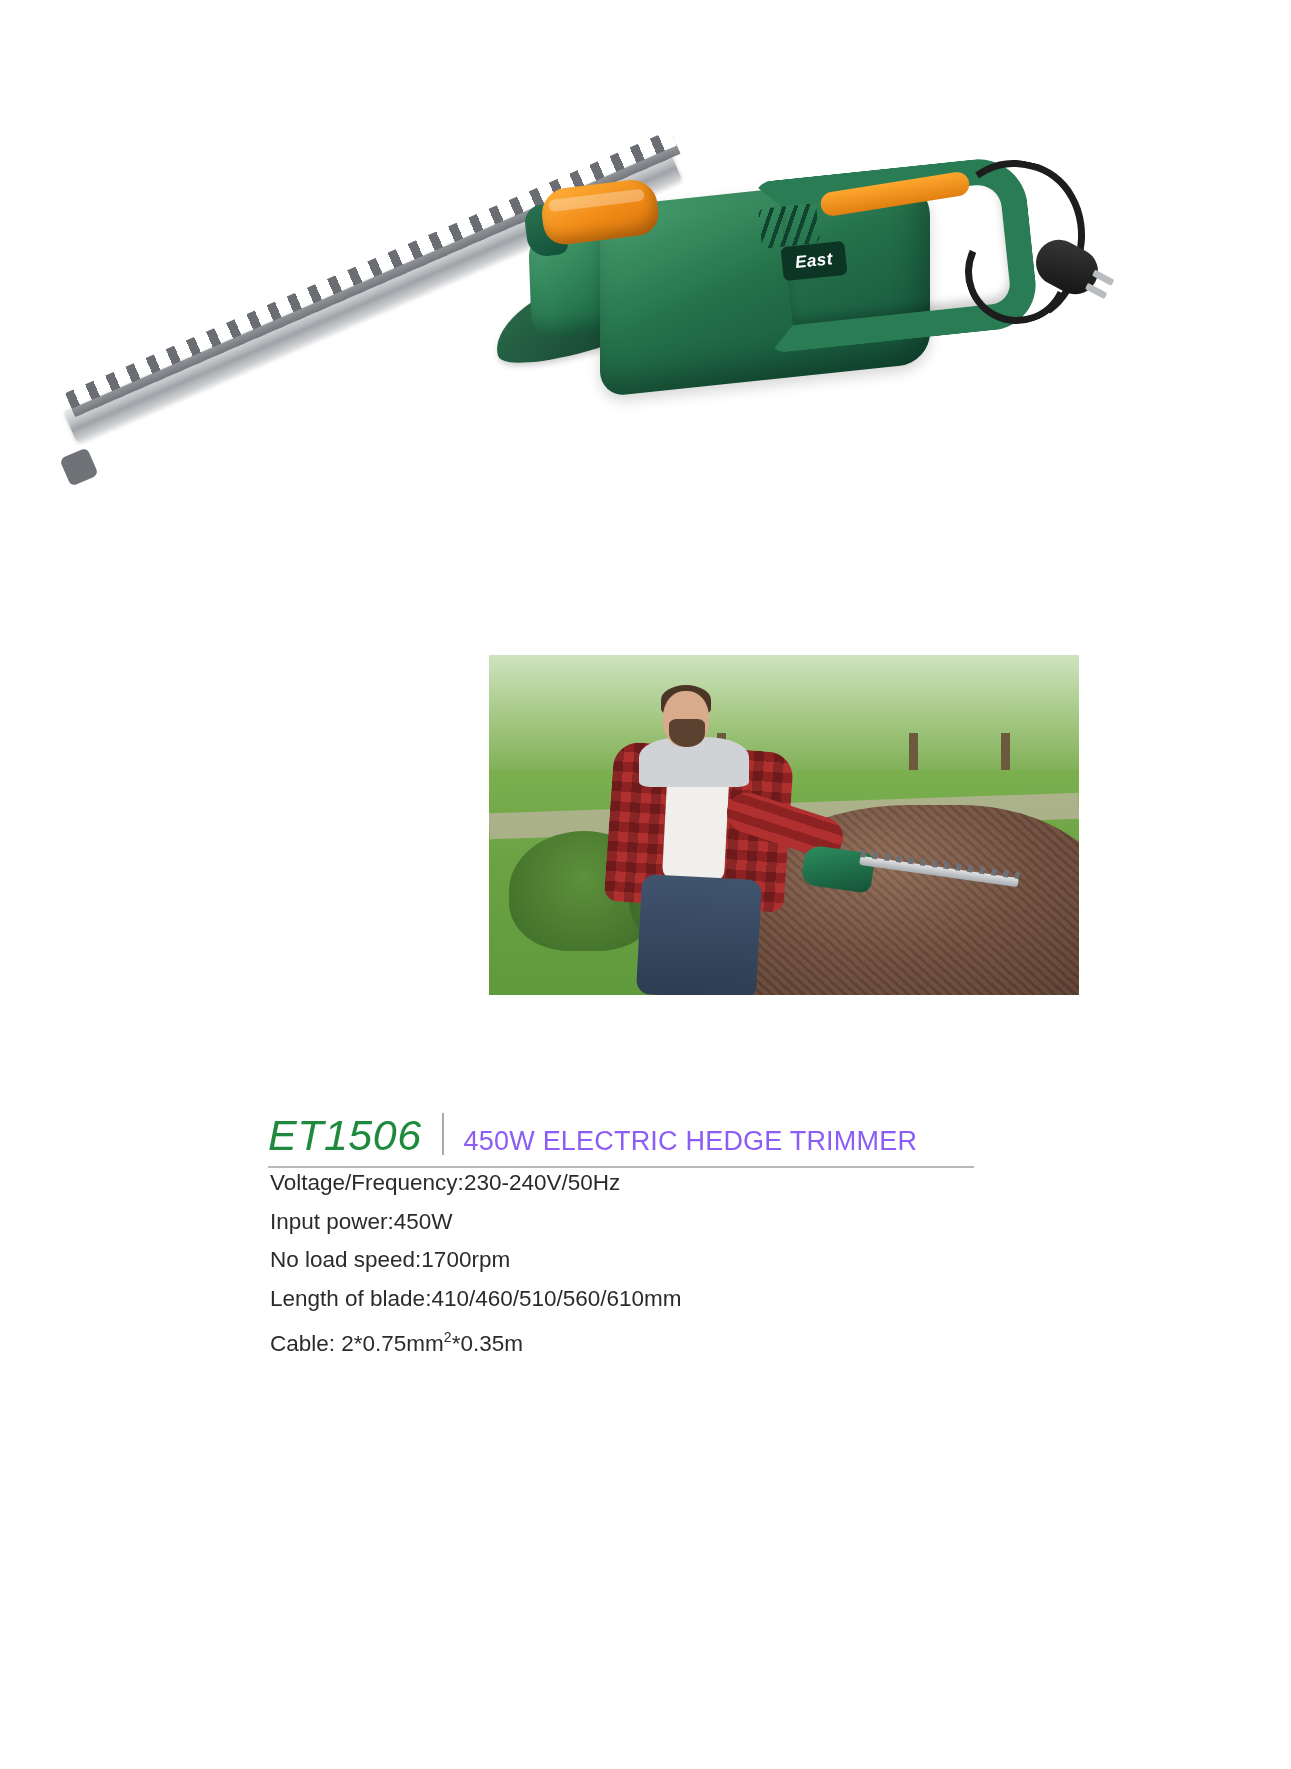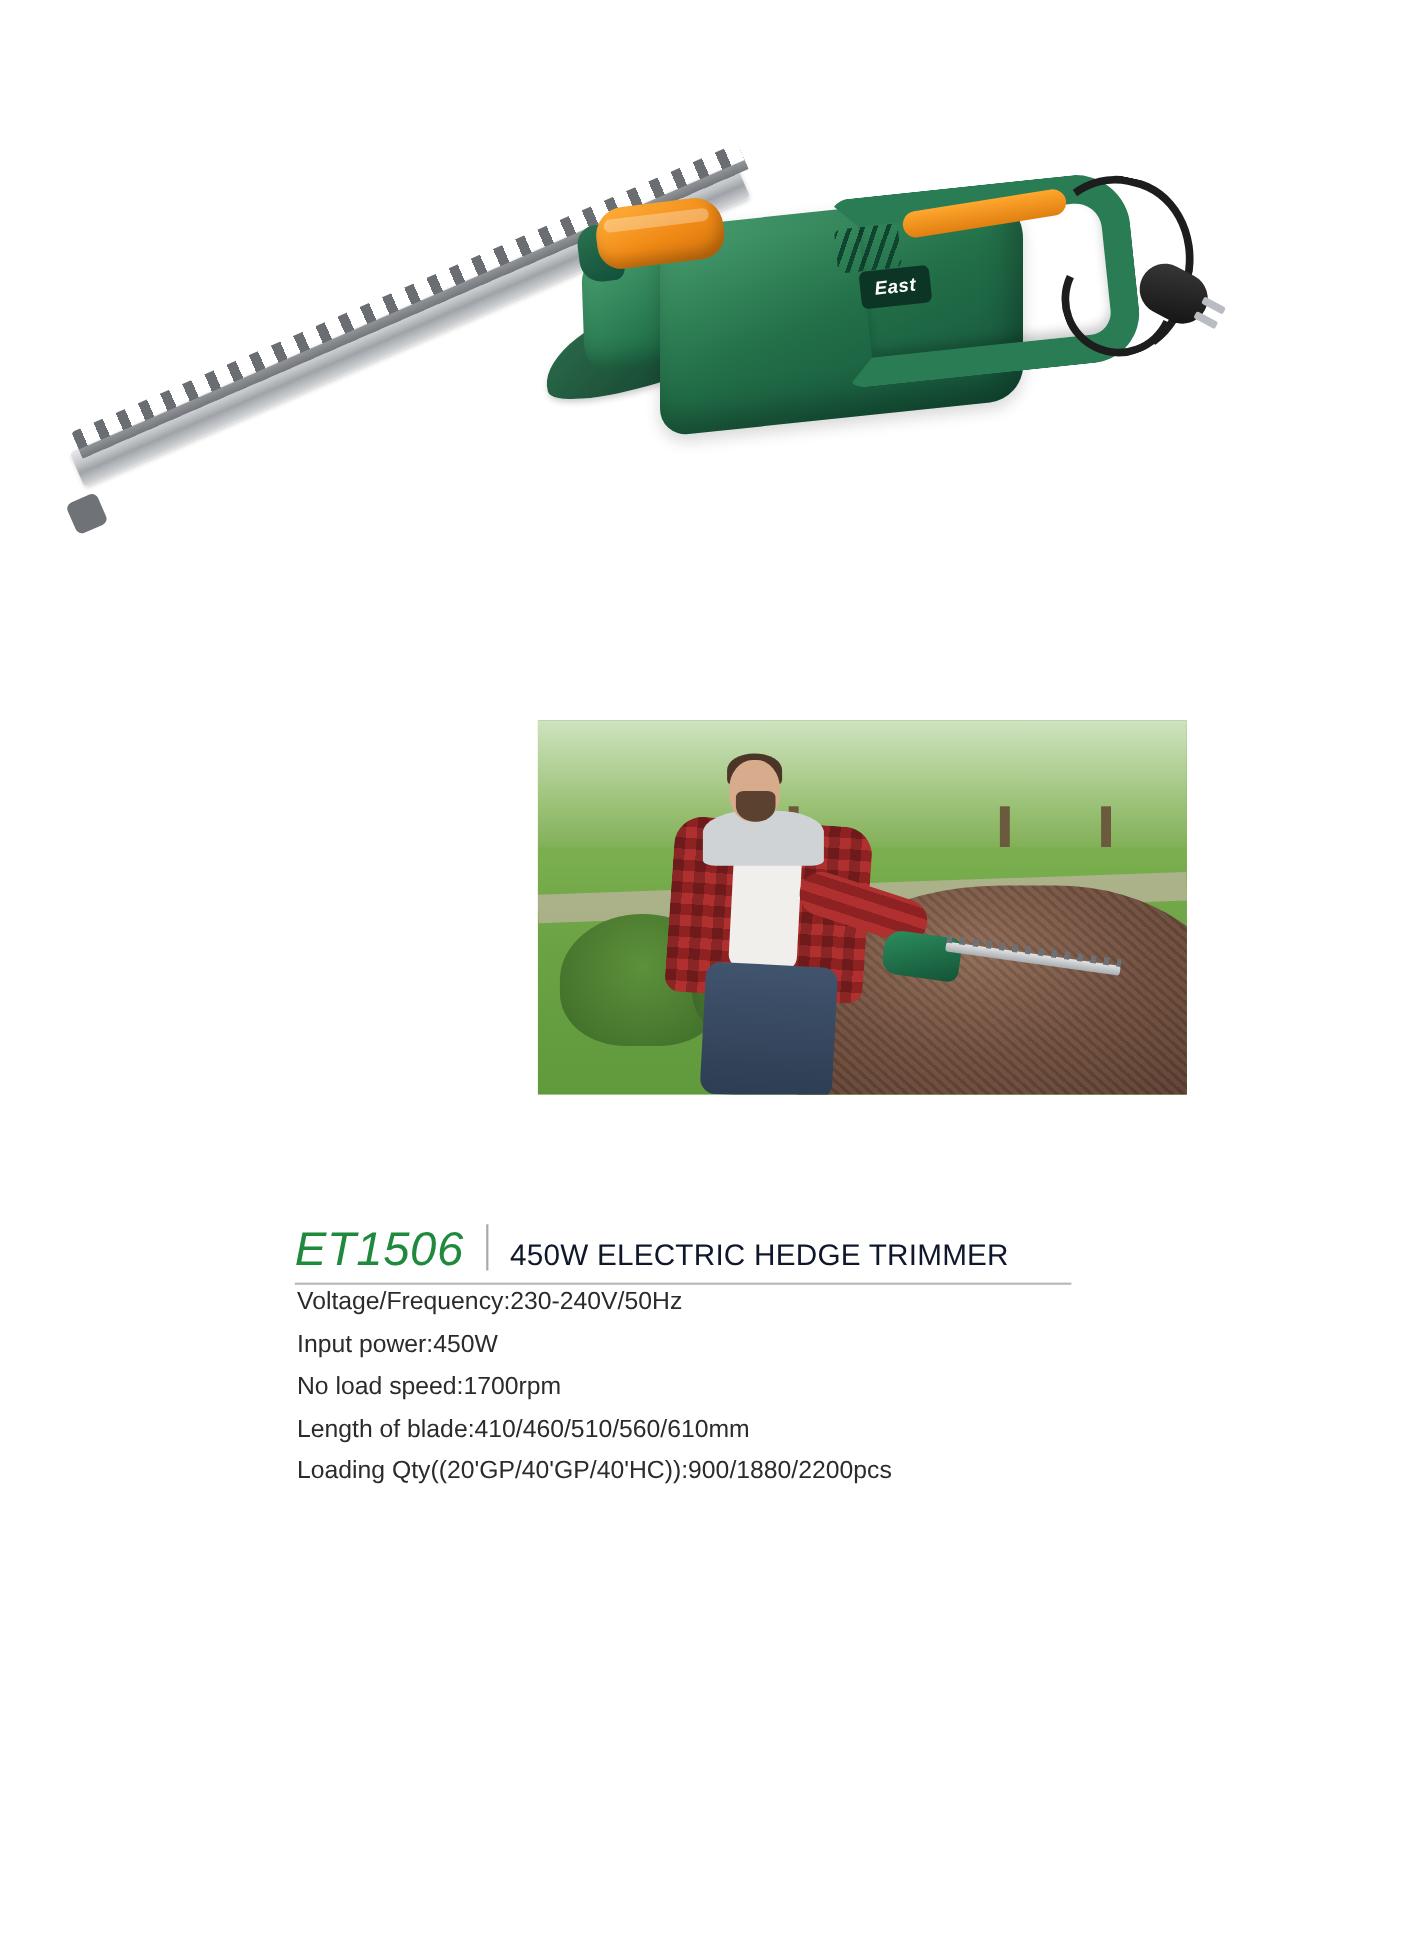--- a/index.html
+++ b/index.html
@@ -392,21 +392,21 @@
   }
   .title-sep {
     width: 2px;
     height: 42px;
     background: #a7a9ac;
     margin: 0 20px;
     position: relative;
     top: 5px;
   }
   .title-text {
-    color: #0f172a;
+    color: #8b5cf6;
     font-size: 27px;
     letter-spacing: .2px;
     white-space: nowrap;
   }
   .title-rule {
     position: absolute;
     left: 268px;
     top: 1166px;
     width: 706px;
     height: 2px;
@@ -486,14 +486,14 @@
   <span class="title-sep"></span>
   <span class="title-text">450W ELECTRIC HEDGE TRIMMER</span>
 </div>
 <div class="title-rule"></div>
 
 <div class="specs">
   <div>Voltage/Frequency:230-240V/50Hz</div>
   <div>Input power:450W</div>
   <div>No load speed:1700rpm</div>
   <div>Length of blade:410/460/510/560/610mm</div>
-  <div>Loading Qty((20'GP/40'GP/40'HC)):900/1880/2200pcs</div>
+  <div><span>Cable: 2*0.75mm</span><sup>2</sup><span>*0.35m</span></div>
 </div>
 
 </body></html>

